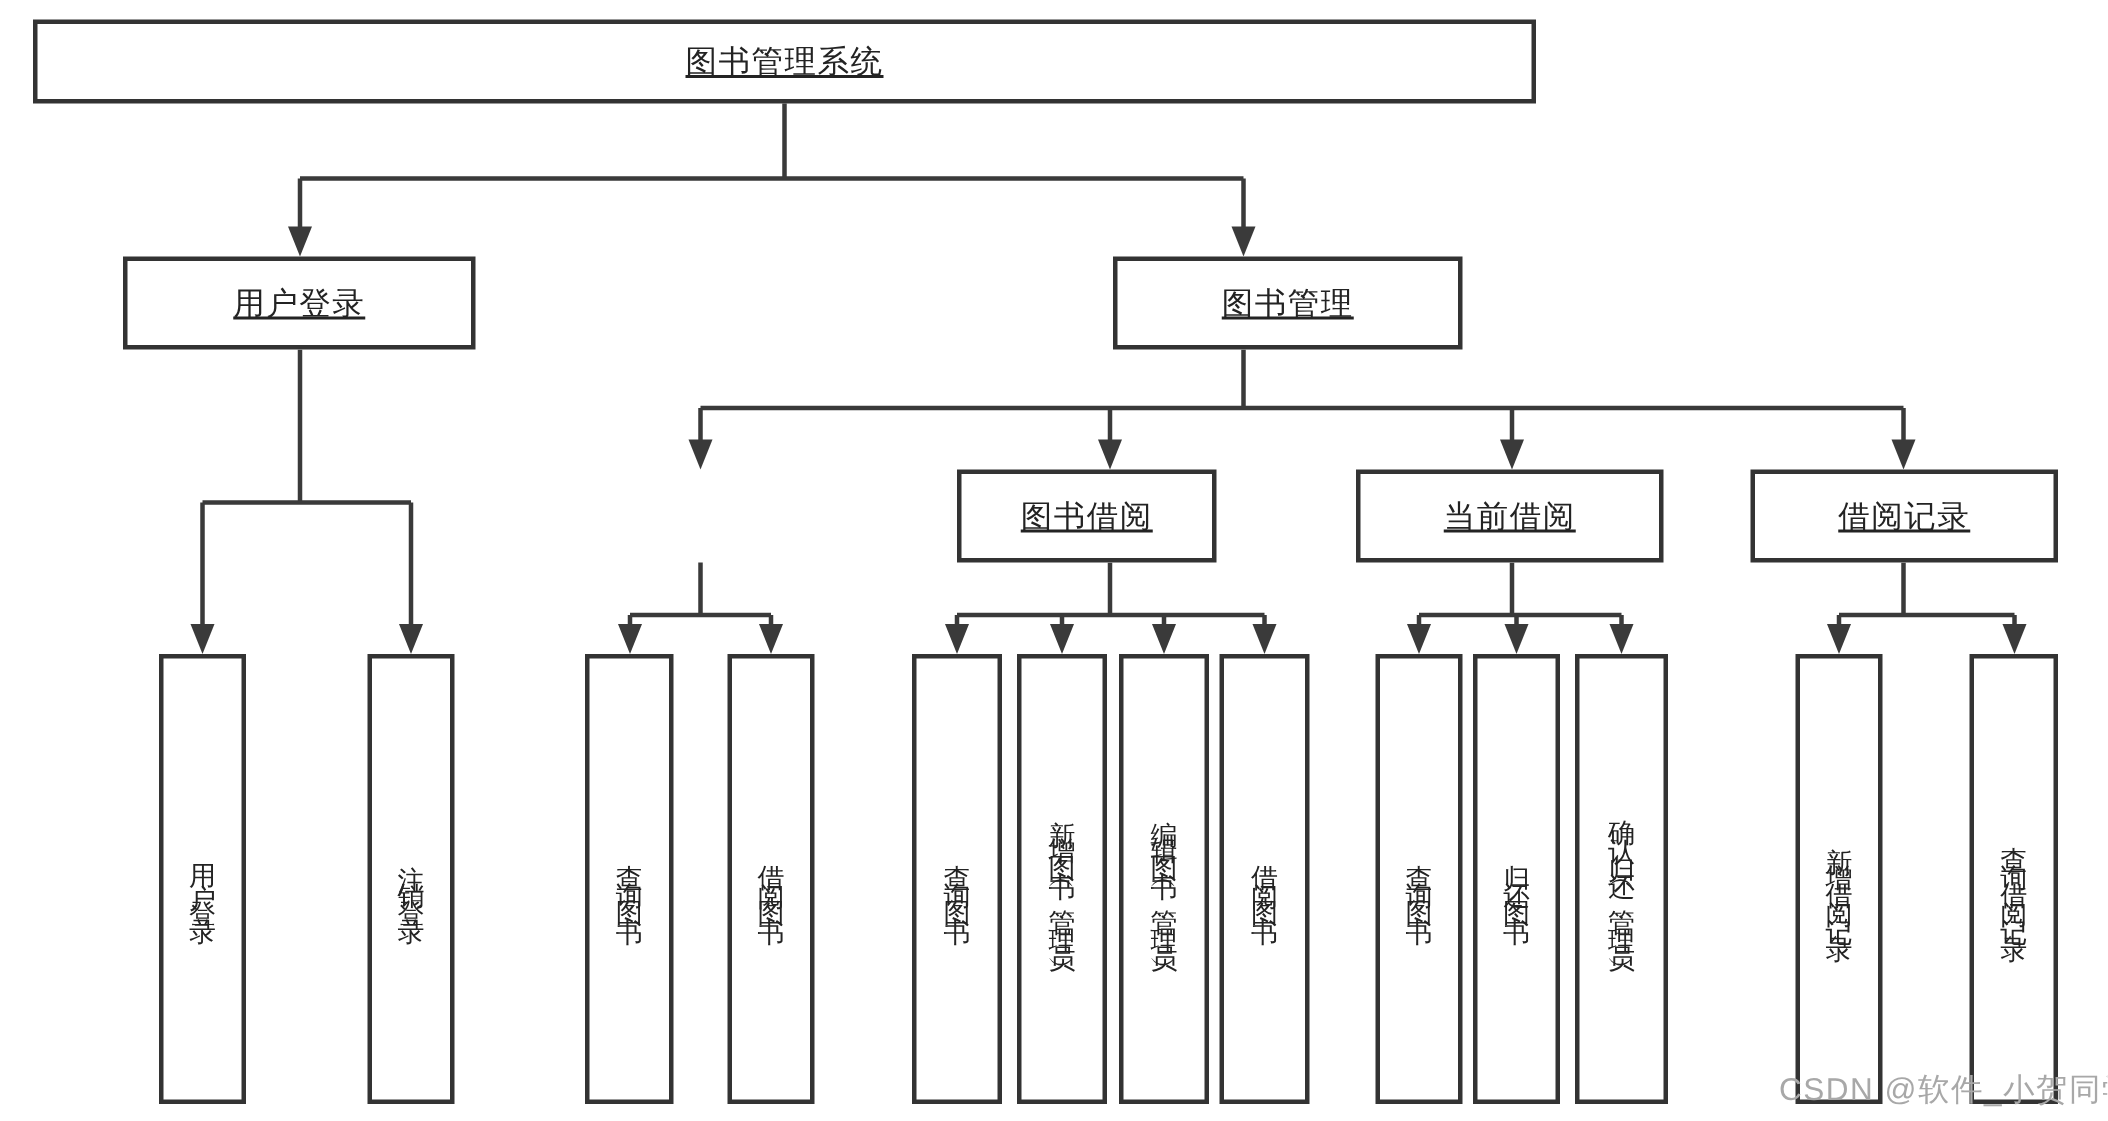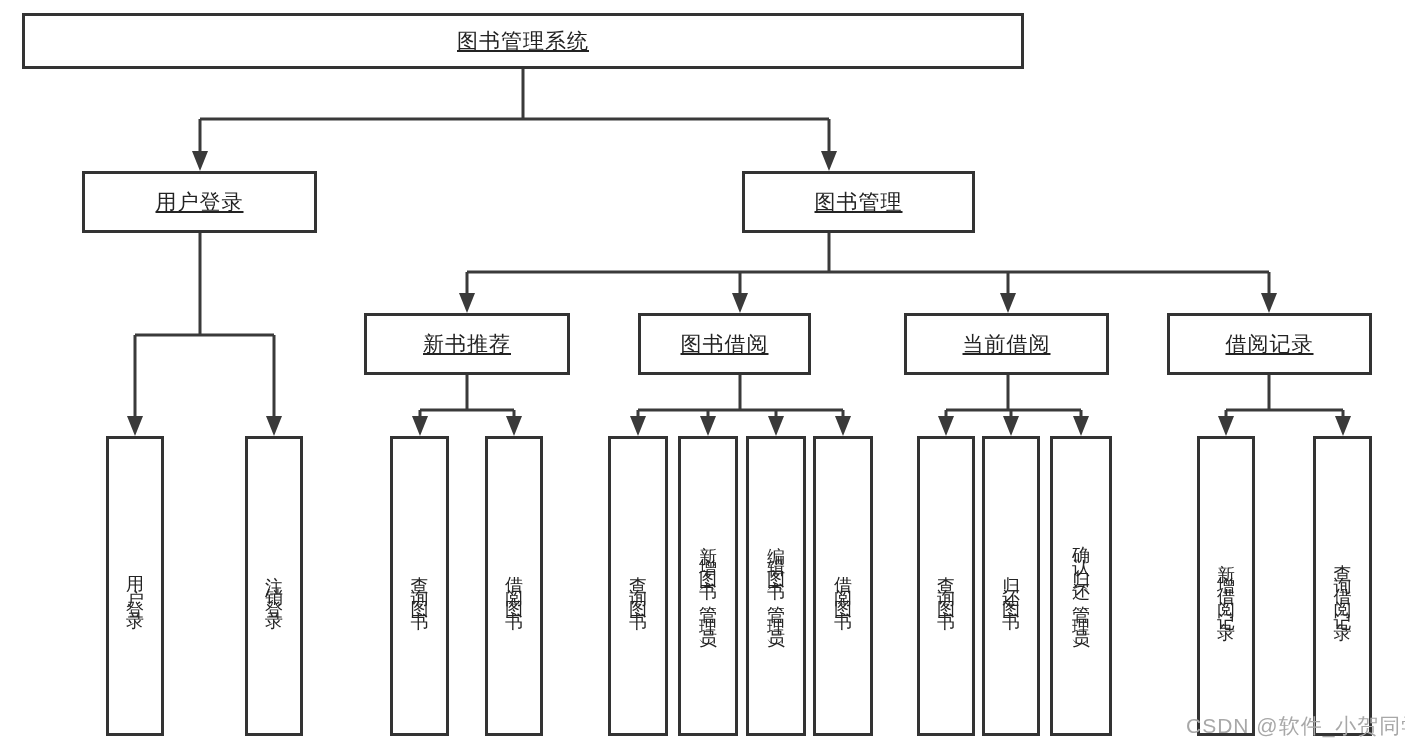--- a/index.html
+++ b/index.html
@@ -96,23 +96,20 @@
     <span class="hlabel">图书管理系统</span>
   </div>
 
   <div class="box" style="left:82px;top:171px;width:235px;height:62px;">
     <span class="hlabel">用户登录</span>
   </div>
   <div class="box" style="left:712px;top:171px;width:233px;height:62px;margin-left:30px;">
     <span class="hlabel">图书管理</span>
   </div>
 
-  <div class="box" style="left:364px;top:313px;width:206px;height:62px;">
-    <span class="hlabel">新书推荐</span>
-  </div>
   <div class="box" style="left:638px;top:313px;width:173px;height:62px;">
     <span class="hlabel">图书借阅</span>
   </div>
   <div class="box" style="left:1167px;top:313px;width:205px;height:62px;">
     <span class="hlabel">借阅记录</span>
   </div>
   <div class="box" style="left:904px;top:313px;width:205px;height:62px;">
     <span class="hlabel">当前借阅</span>
   </div>
 

